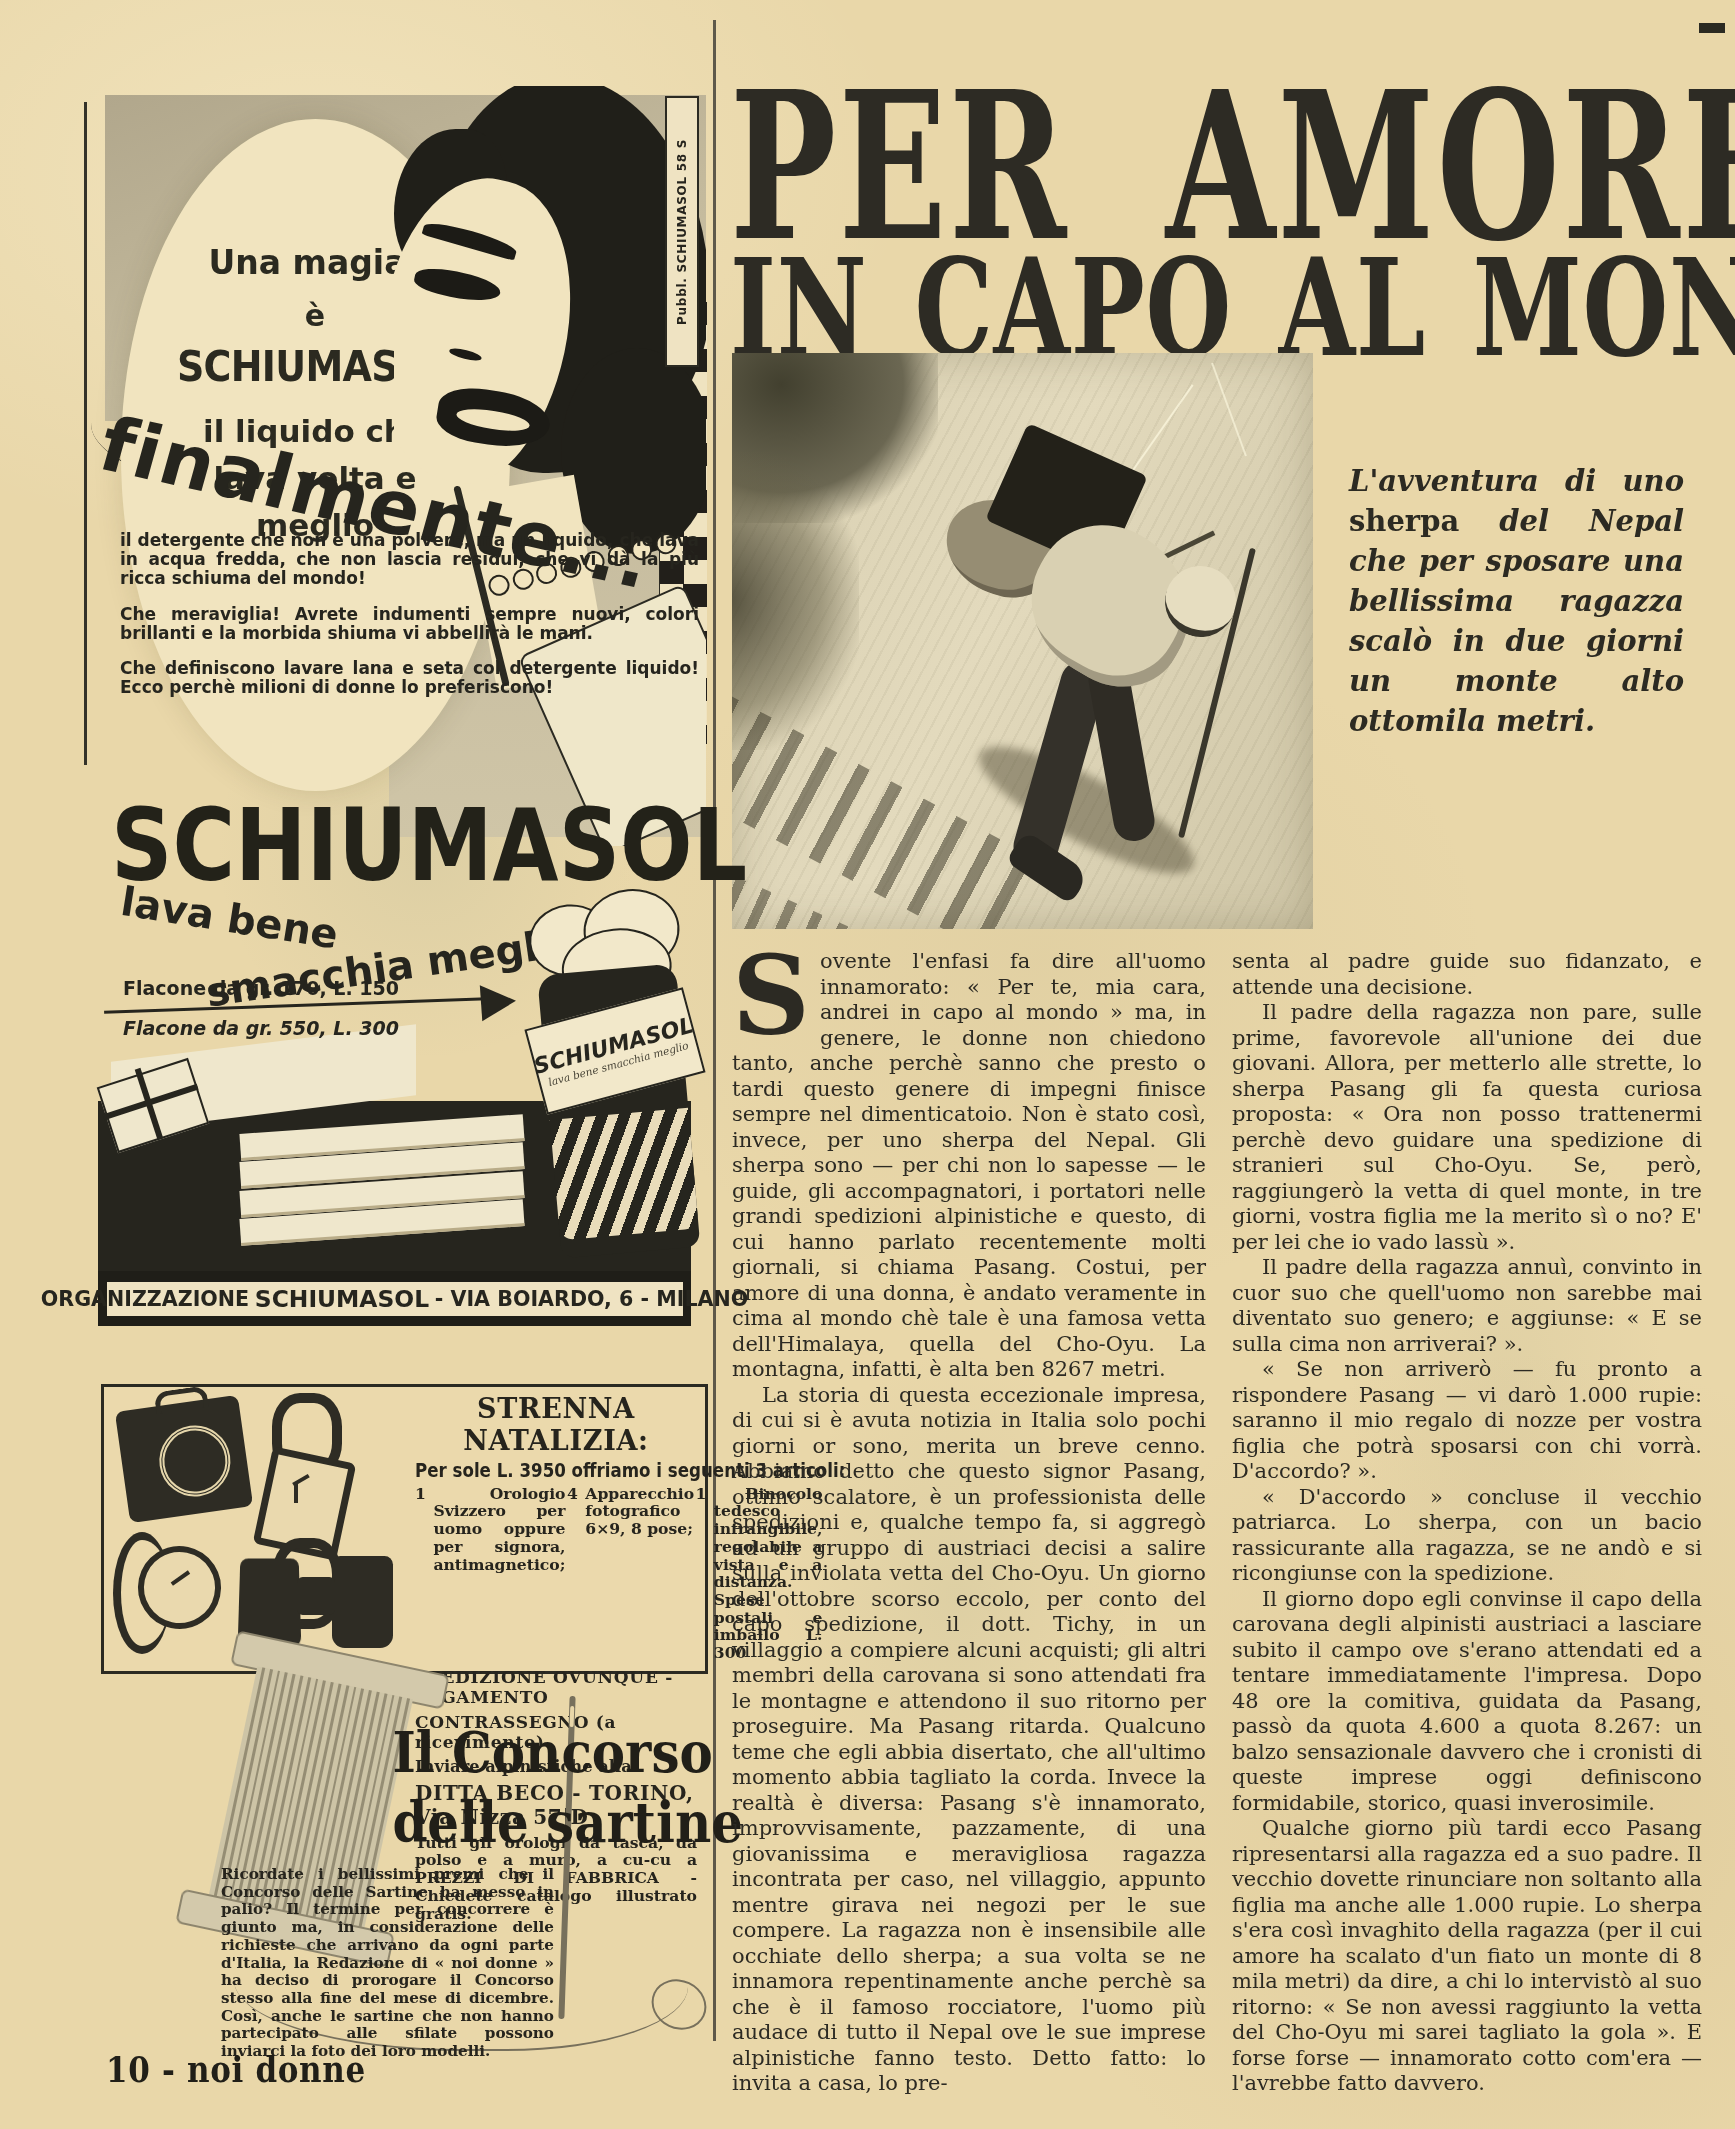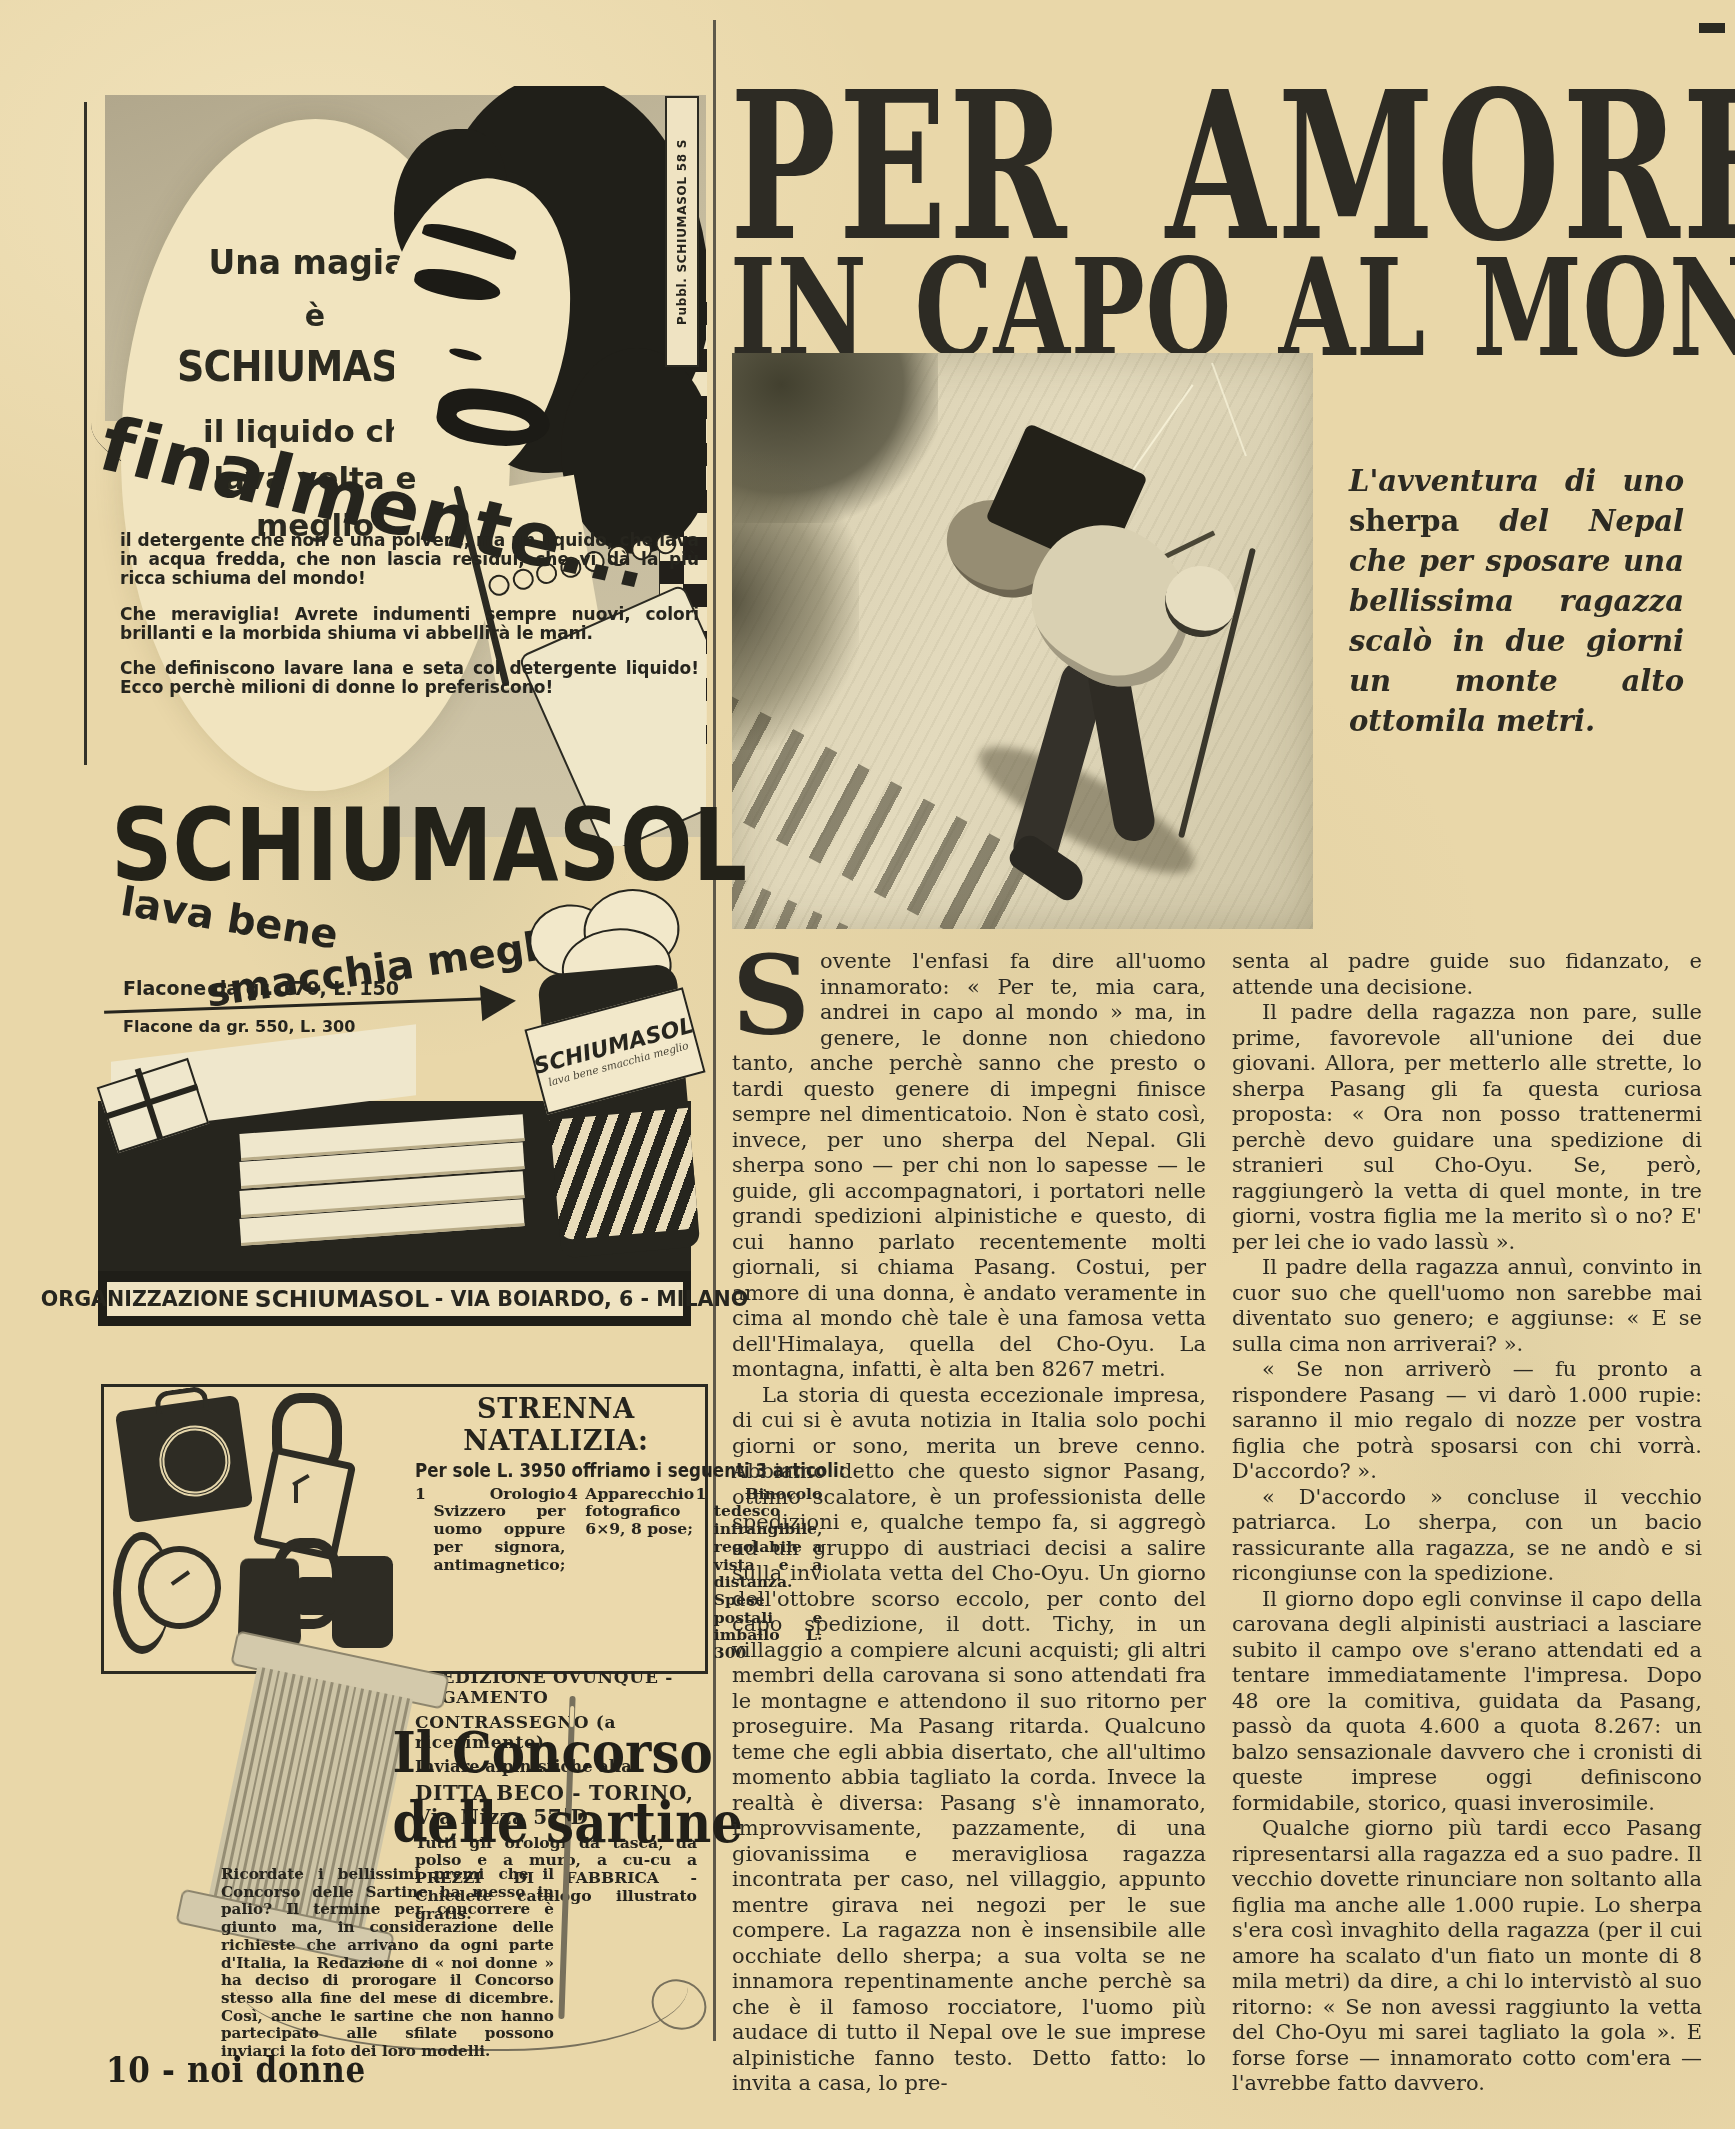--- a/index.html
+++ b/index.html
@@ -46,21 +46,21 @@
   .necklace{left:92px;top:468px;display:flex;gap:3.5px;transform:rotate(-14deg);}
   .necklace i{width:17px;height:17px;border-radius:50%;background:#f1e4bf;border:2.1px solid #26241d;}
   .paper-edge{left:5.7px;top:305px;width:610px;height:128px;border-bottom:2.1px solid #3a382f;border-radius:0 0 55% 45%/0 0 106px 78px;transform:rotate(3deg);z-index:2;}
   .finalmente{left:30px;top:318px;font-family:"DejaVu Sans",sans-serif;font-weight:800;font-size:75px;letter-spacing:1.4px;color:#26251e;transform:rotate(12.5deg) skewX(-3deg);transform-origin:left top;white-space:nowrap;z-index:5;}
   .ad1-copy{left:32px;top:445px;width:587px;display:flex;flex-direction:column;gap:8.5px;font-family:"DejaVu Sans",sans-serif;font-weight:bold;font-size:17px;line-height:19px;text-align:justify;color:#26251e;z-index:5;}
   .ad1-copy p{margin:4px;}
   .ad1-logo{left:27px;top:705px;font-family:"DejaVu Sans",sans-serif;font-weight:800;font-size:88px;letter-spacing:0px;transform:scale(0.97,1.14);transform-origin:left top;color:#232219;white-space:nowrap;z-index:5;}
   .tag1{left:41px;top:796px;font-family:"DejaVu Sans",sans-serif;font-weight:800;font-size:40px;transform:rotate(9deg);transform-origin:left top;color:#26251e;z-index:5;}
   .tag2{left:119px;top:888px;font-family:"DejaVu Sans",sans-serif;font-weight:800;font-size:40px;transform:rotate(-8deg);transform-origin:left top;color:#26251e;z-index:5;}
   .price1{left:39px;top:895px;font-family:"DejaVu Sans",sans-serif;font-weight:bold;font-size:19px;color:#26251e;z-index:5;}
-  .price2{left:39px;top:935px;font-family:"DejaVu Sans",sans-serif;font-weight:bold;font-size:16px;color:#26251e;z-index:5;}
+  .price2{left:39px;top:935px;font-family:"DejaVu Sans",sans-serif;font-weight:bold;font-size:19px;color:#26251e;z-index:5;font-style:italic;}
   .arrow-line{left:20px;top:922px;width:383px;height:2.8px;background:#26251e;transform:rotate(-2deg);z-index:5;}
   .arrow-head{left:397px;top:902px;width:0;height:0;border-left:35px solid #26251e;border-top:18.4px solid transparent;border-bottom:18.4px solid transparent;transform:rotate(-4deg);z-index:5;}
   .linen-panel{left:14px;top:1019px;width:593px;height:170px;background:#26251e;z-index:1;}
   .sheet-high{left:27px;top:961px;width:305px;height:71px;background:#efe7cc;transform:skewY(-7deg);z-index:2;}
   .sheets{left:156px;top:1042px;width:298px;height:128px;z-index:3;}
   .sheets i{position:absolute;left:0;width:284px;height:24px;background:#efe7cc;border-bottom:3.5px solid #b9ac88;transform:rotate(-4deg);}
   .flagkit{left:21px;top:989px;width:106px;height:85px;z-index:4;}
   .flagkit .cloth{position:absolute;left:0;top:0;width:92px;height:65px;background:#efe7cc;border:2.8px solid #26251e;transform:rotate(-18deg);}
   .flagkit .cx{position:absolute;left:41px;top:-4.3px;width:5.7px;height:74px;background:#26251e;transform:rotate(-18deg);}
   .flagkit .cy{position:absolute;left:-4.3px;top:28px;width:99px;height:5.7px;background:#26251e;transform:rotate(-18deg);}

